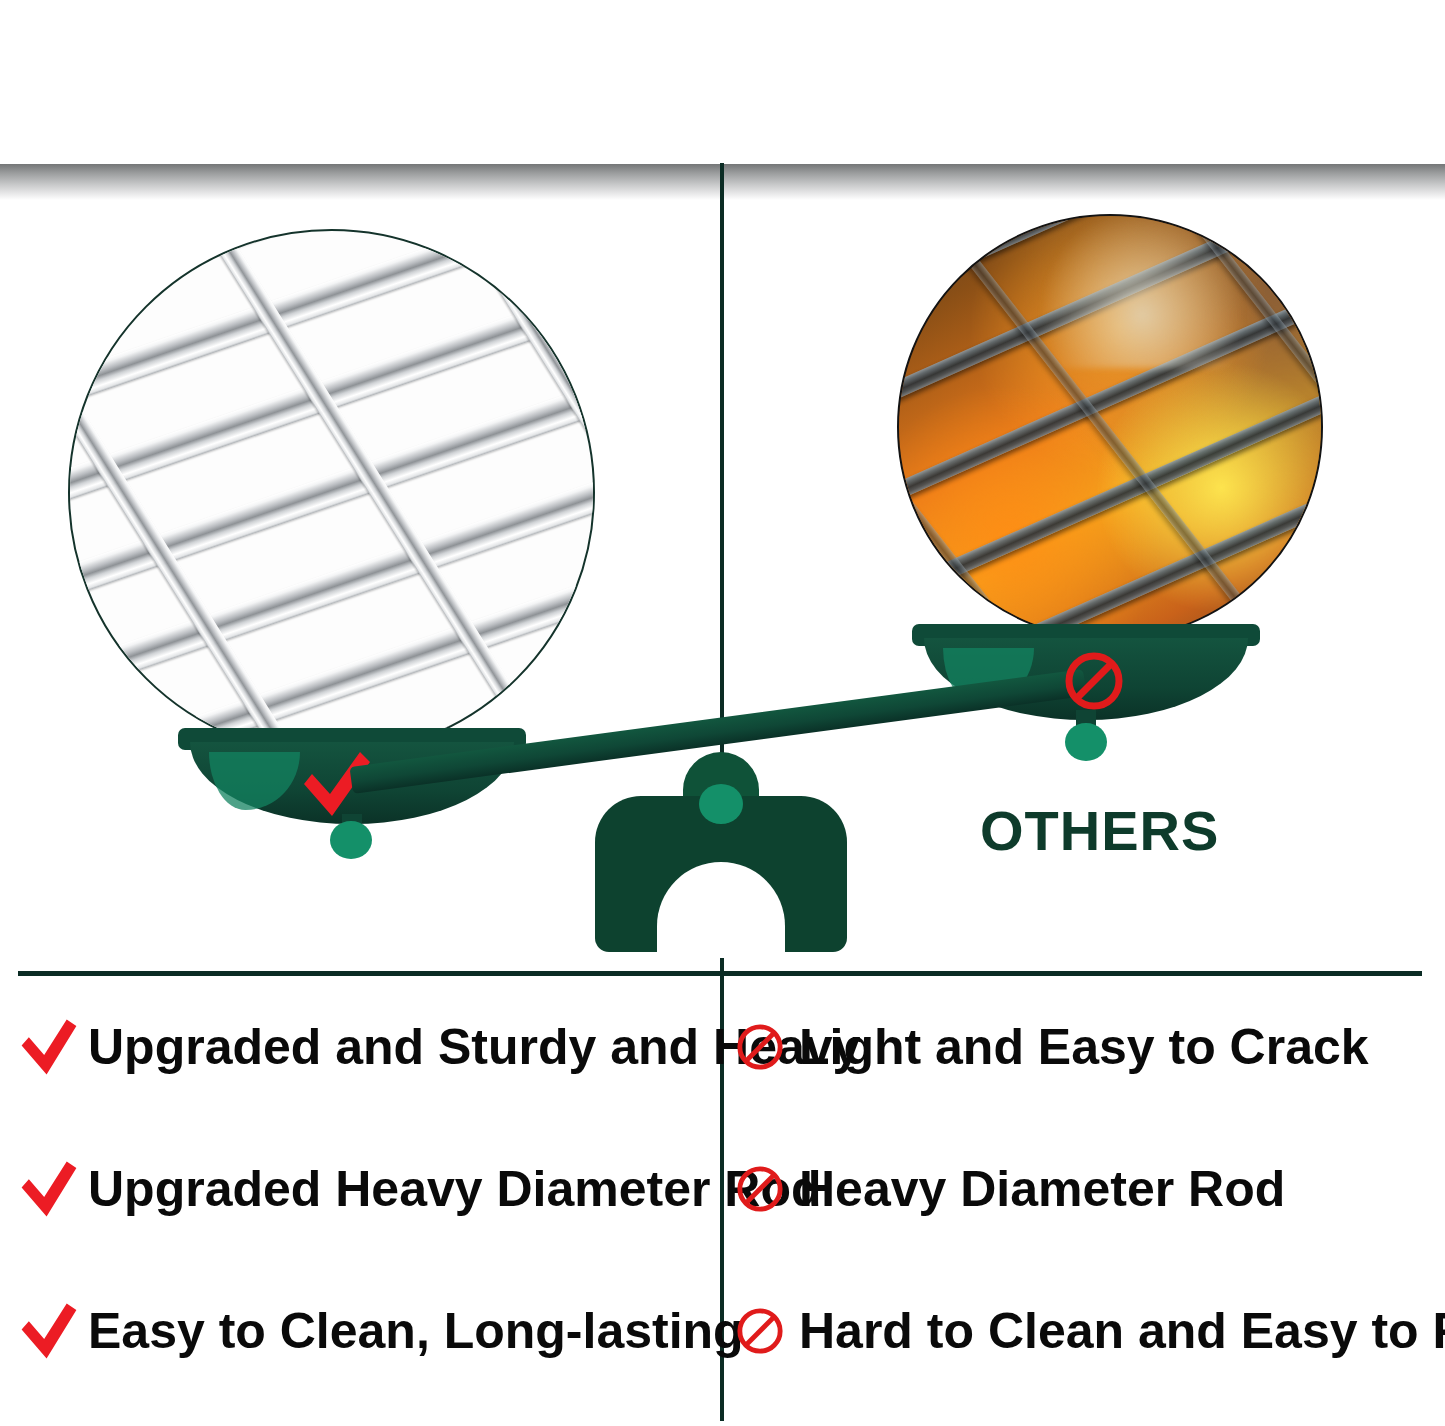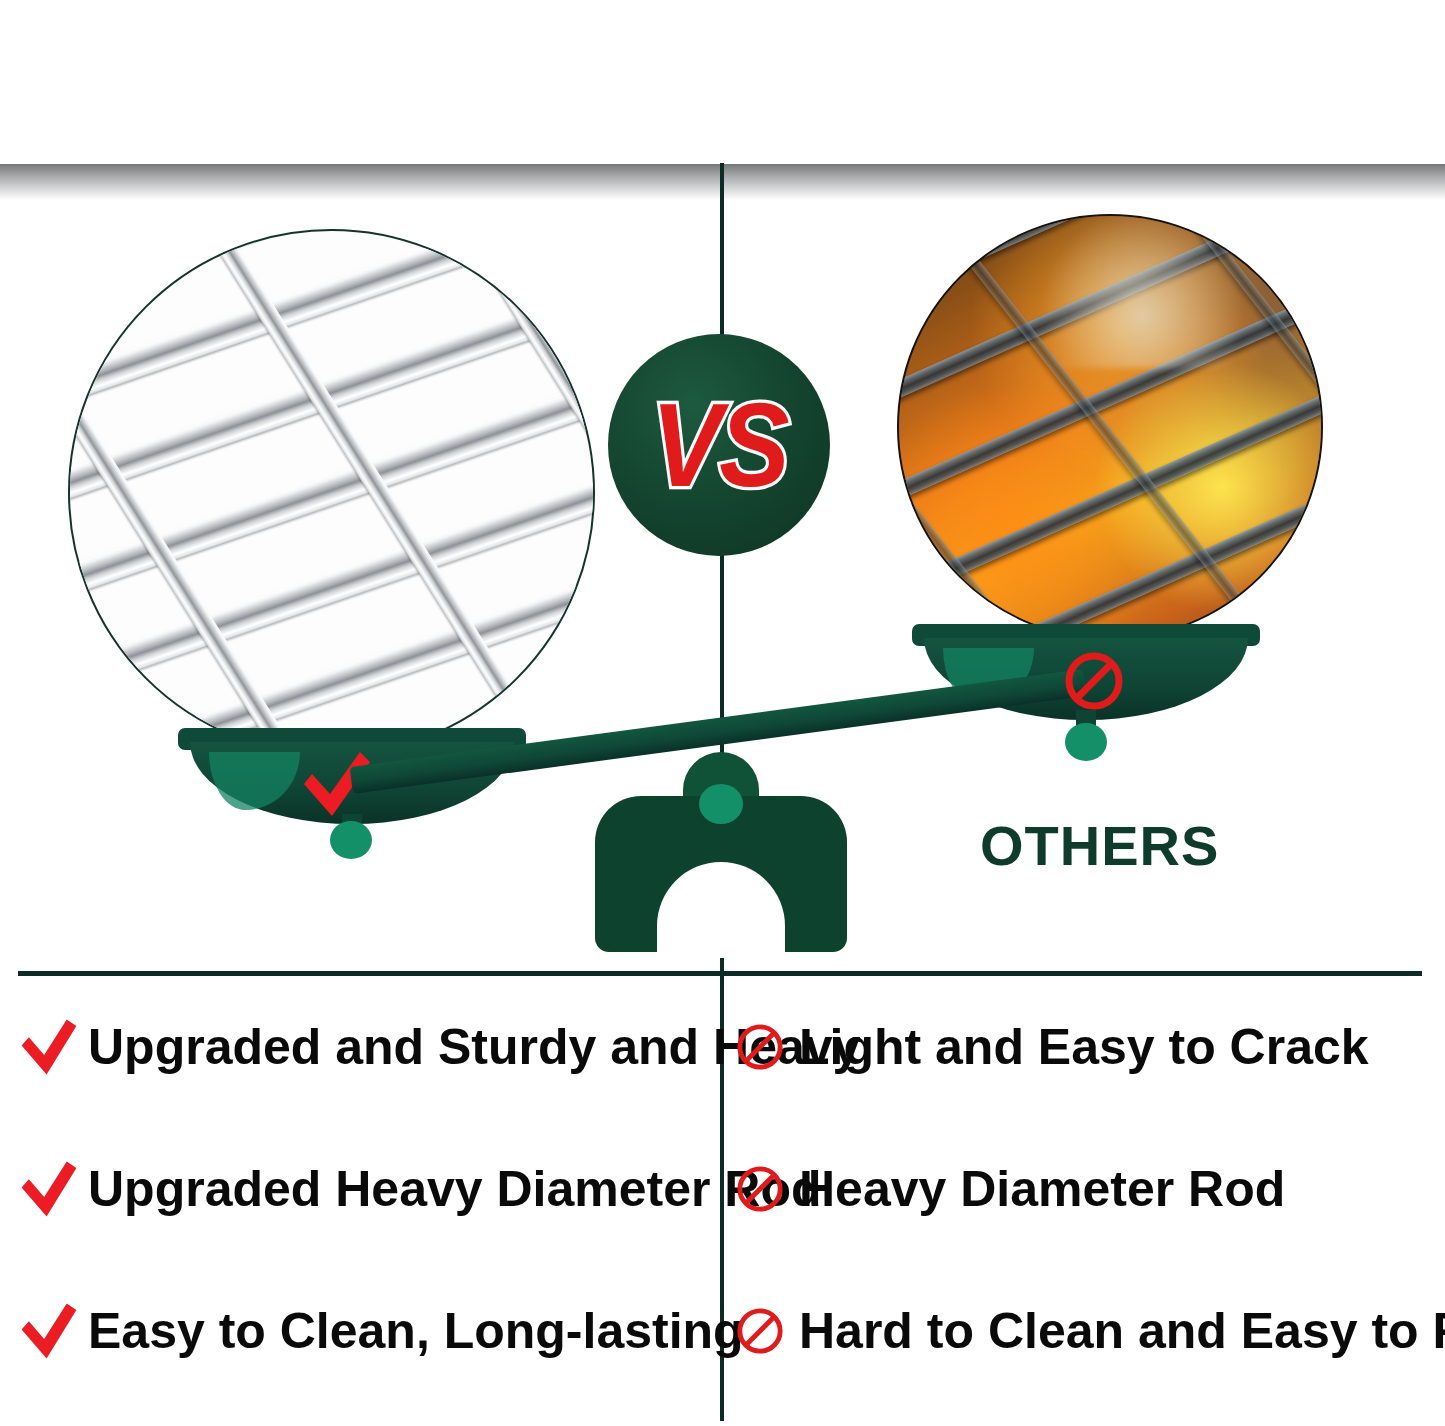--- a/index.html
+++ b/index.html
@@ -197,21 +197,21 @@
   .scale-label{
     position:absolute;
     font-family:"Liberation Sans Narrow","Liberation Sans",sans-serif;
     font-weight:bold;
     font-size:56px;
     color:#0e3b2b;
     letter-spacing:1px;
     white-space:nowrap;
   }
   #label-ours{left:272px;top:880px;}
-  #label-others{left:980px;top:798px;margin-top:15px;}
+  #label-others{left:980px;top:798px;}
 
   
   #features{position:absolute;left:0;top:990px;width:1445px;height:420px;}
   .feat-col{position:absolute;top:0;width:700px;}
   #col-ours{left:20px;}
   #col-others{left:735px;}
 
   .feat-row{
     position:absolute;
     display:flex;align-items:center;
@@ -281,23 +281,20 @@
       <div class="grate-bar" style="top:96%"></div>
     </div>
     <div class="grate-cross">
       <div class="grate-bar" style="top:22%"></div>
       <div class="grate-bar" style="top:50%"></div>
       <div class="grate-bar" style="top:78%"></div>
     </div>
     <div class="smoke"></div>
   </div>
 
-  <div id="vs-badge">
-    <span id="vs-text">VS</span>
-  </div>
 
   <div id="scale">
 
     <div id="pan-ours" class="pan">
       <div class="rim"></div>
       <div class="bowl"></div>
       <div class="gloss"></div>
       <div class="stem"></div>
     </div>
 

